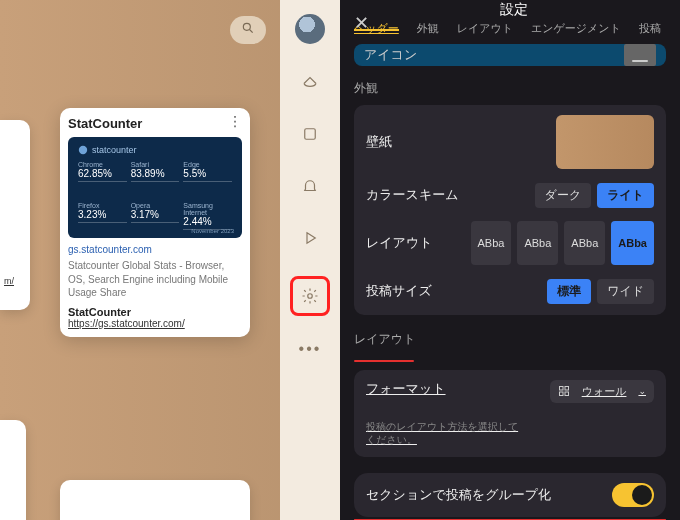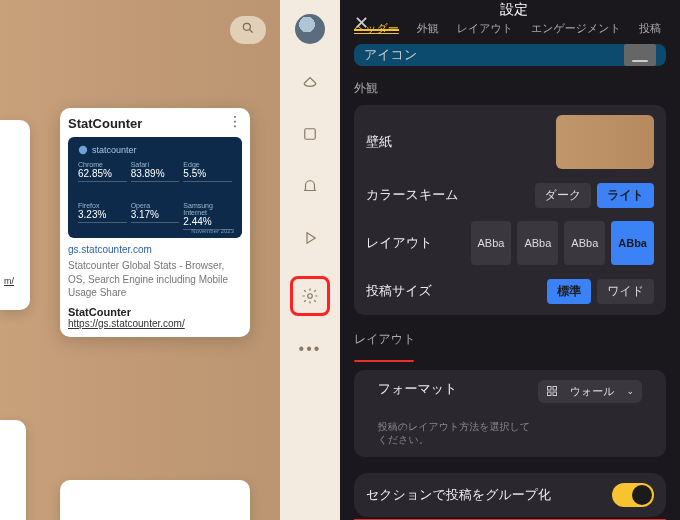--- a/index.html
+++ b/index.html
@@ -45,21 +45,21 @@
   .row-strip .thumb::after { content:""; position:absolute; left:8px; bottom:4px; width:16px; height:2px; background:#ccc; border-radius:1px; }
   .sec-label { font-size: 12px; color: #aaa; padding: 0 14px 8px 14px; }
   .sec-body { background: #2a272f; margin: 0 14px 16px 14px; border-radius: 10px; padding: 10px 12px; display: flex; flex-direction: column; gap: 12px; }
   .row { display: flex; align-items: center; justify-content: space-between; min-height: 28px; }
   .row-lbl { color: #eee; font-size: 13px; }
   .wall-thumb { width: 98px; height: 54px; border-radius: 6px; background: linear-gradient(90deg, #c2966b, #b6895f); }
   .seg { display: flex; gap: 6px; }
   .pill { padding: 4px 10px; border-radius: 4px; font-size: 12px; background: #3a373f; color: #ddd; }
   .pill.active { background: #3b82f6; color: #1b1b1b; font-weight: 600; }
   .pill.small { padding: 16px 7px; font-size: 11px; }
-  .fmt-row { display: flex; align-items: flex-start; justify-content: center; }
+  .fmt-row { display: flex; align-items: flex-start; justify-content: space-between; text-decoration: underline; }
   .fmt-lbl { font-size: 13px; color: #eee; }
   .fmt-desc { font-size: 10px; color: #888; line-height: 1.35; max-width: 160px; margin-top: 22px; }
   .fmt-sel { display: flex; align-items: center; gap: 12px; background: #3a373f; border-radius: 6px; padding: 4px 8px; font-size: 11px; color: #ddd; white-space: nowrap; }
   .toggle { width: 42px; height: 24px; background: #f7c331; border-radius: 12px; position: relative; }
   .toggle .knob { position: absolute; right: 2px; top: 2px; width: 20px; height: 20px; background: #1b1b1b; border-radius: 50%; }
   .underline-red { height: 3px; background: #e5302f; margin: 4px 14px 0 14px; border-radius: 1px; }
   .underline-red.short { width: 60px; }
   .one-line-sec { margin: 0 14px; padding: 10px 12px; background: #2a272f; border-radius: 14px; display:flex; justify-content:space-between; align-items:center; }
 </style>
 </head>

